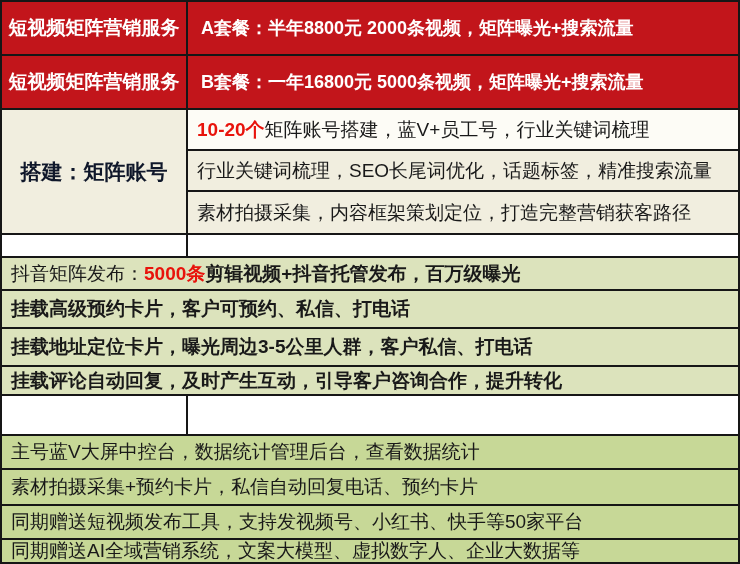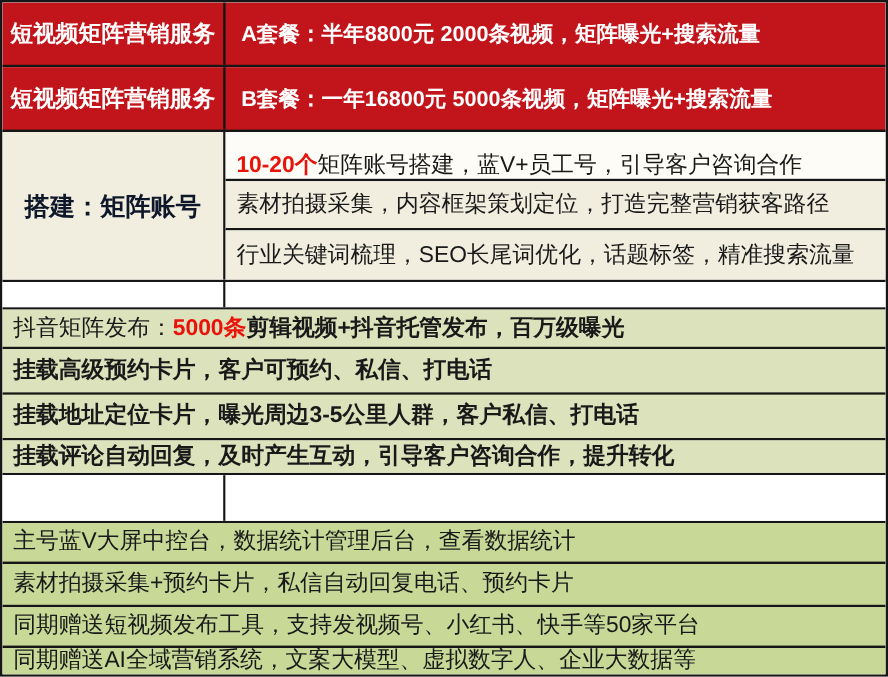--- a/index.html
+++ b/index.html
@@ -24,21 +24,21 @@
     font-size:19px;color:#191919;line-height:1.15;white-space:nowrap;
   }
   .row:last-child{border-bottom:none;flex:1;}
   
   .hdr{background:#C2151B;height:52px;}
   .hdr .lcell{color:#ffffff;font-weight:bold;font-size:19px;}
   .hdr .rcell{color:#ffffff;font-weight:bold;font-size:18px;padding-left:13px;white-space:nowrap;}
   
   .s1{height:123px;}
   .s1 .lcell{background:#F1EEDF;}
-  .s1 .row1{background:#FDFCF6;height:41px;align-items:flex-end;}
+  .s1 .row1{background:#FDFCF6;height:41px;}
   .s1 .row2,.s1 .row3{background:#F1EEDF;height:41px;}
   
   .gap1{height:21px;background:#ffffff;}
   .gap2{height:38px;background:#ffffff;}
   .gap .lcell,.gap .rcell{background:#ffffff;}
   
   .s2{height:136px;}
   .s2 .lcell{background:#D9E1B4;}
   .s2 .row{background:#DCE3BC;font-weight:bold;}
   .s2 .rowA{height:33px;}
@@ -67,27 +67,27 @@
   <div class="band hdr">
     <div class="lcell">短视频矩阵营销服务</div>
     <div class="rcell">B套餐：一年16800元 5000条视频，矩阵曝光+搜索流量</div>
   </div>
 
   <div class="band s1">
     <div class="lcell sec-label">搭建：矩阵账号</div>
     <div class="rows">
       <div class="row row1">
         <span class="accent">10-20个</span>
-          <span>矩阵账号搭建，蓝V+员工号，引导客户咨询合作</span>
+          <span>矩阵账号搭建，蓝V+员工号，行业关键词梳理</span>
+      </div>
+      <div class="row row3">
+        <span>行业关键词梳理，SEO长尾词优化，话题标签，精准搜索流量</span>
       </div>
       <div class="row row2">
         <span>素材拍摄采集，内容框架策划定位，打造完整营销获客路径</span>
-      </div>
-      <div class="row row3">
-        <span>行业关键词梳理，SEO长尾词优化，话题标签，精准搜索流量</span>
       </div>
     </div>
   </div>
 
   <div class="band gap gap1">
     <div class="lcell"></div>
     <div class="rcell"></div>
   </div>
 
   <div class="band s2">

